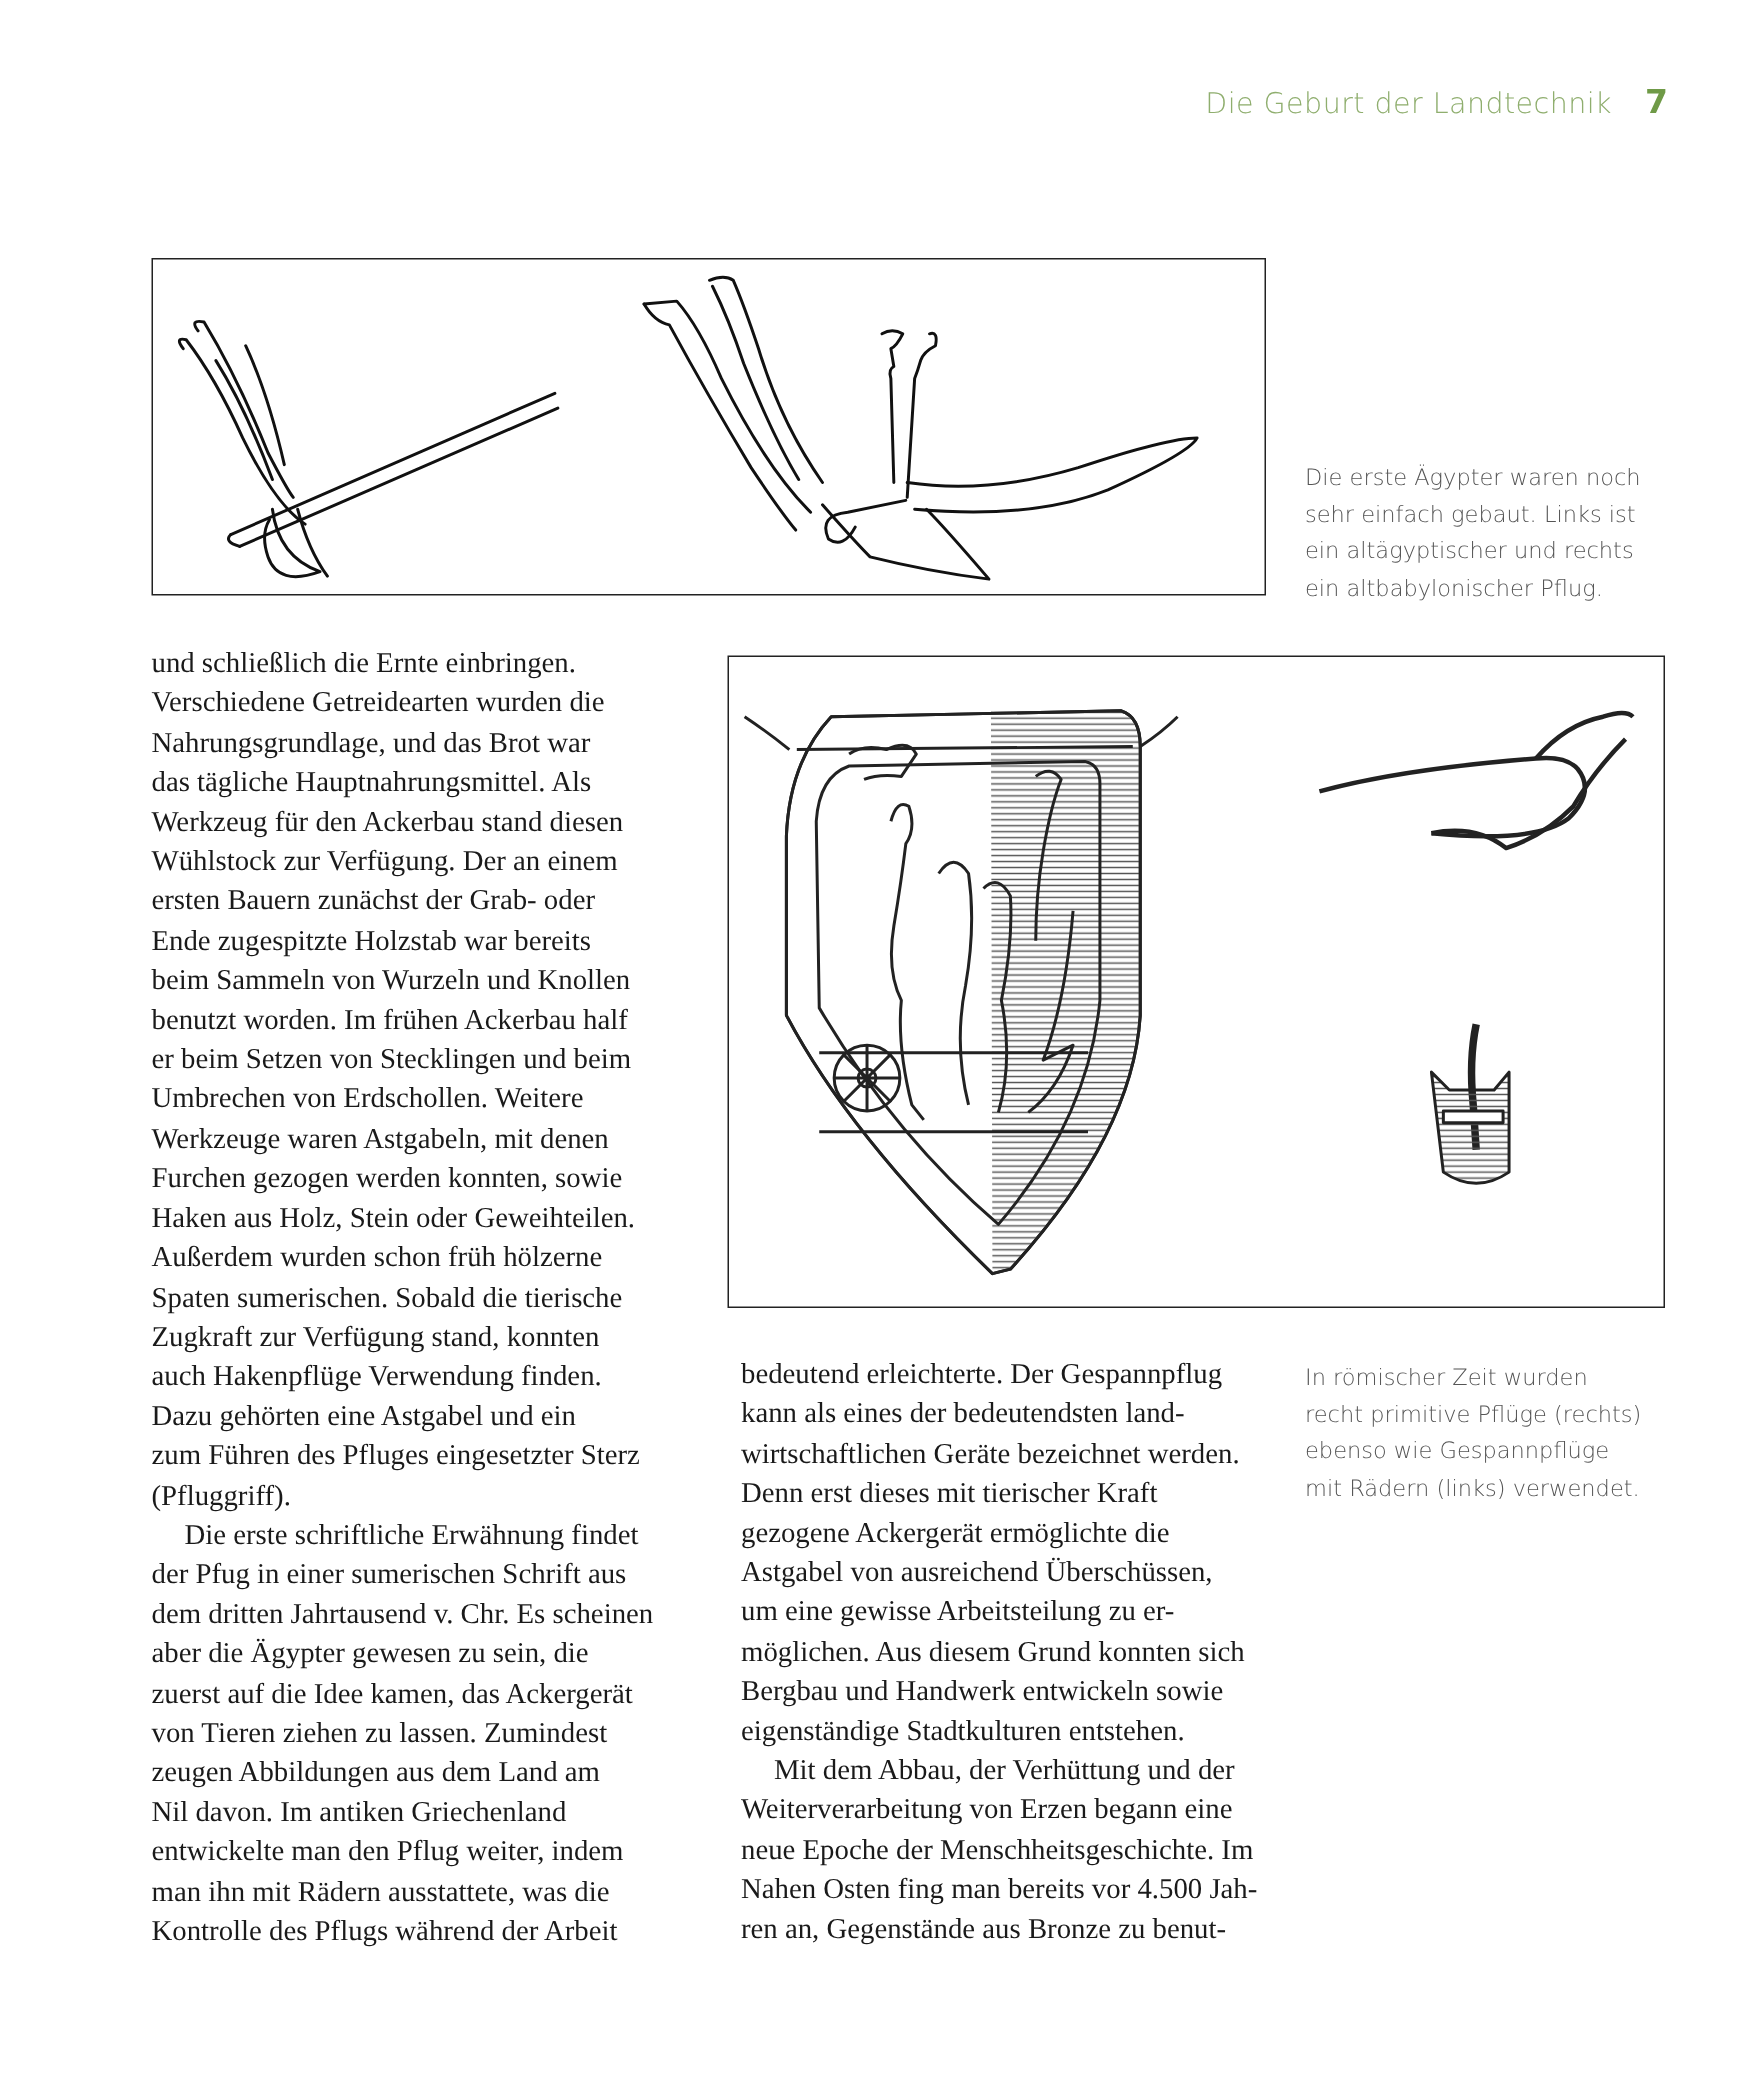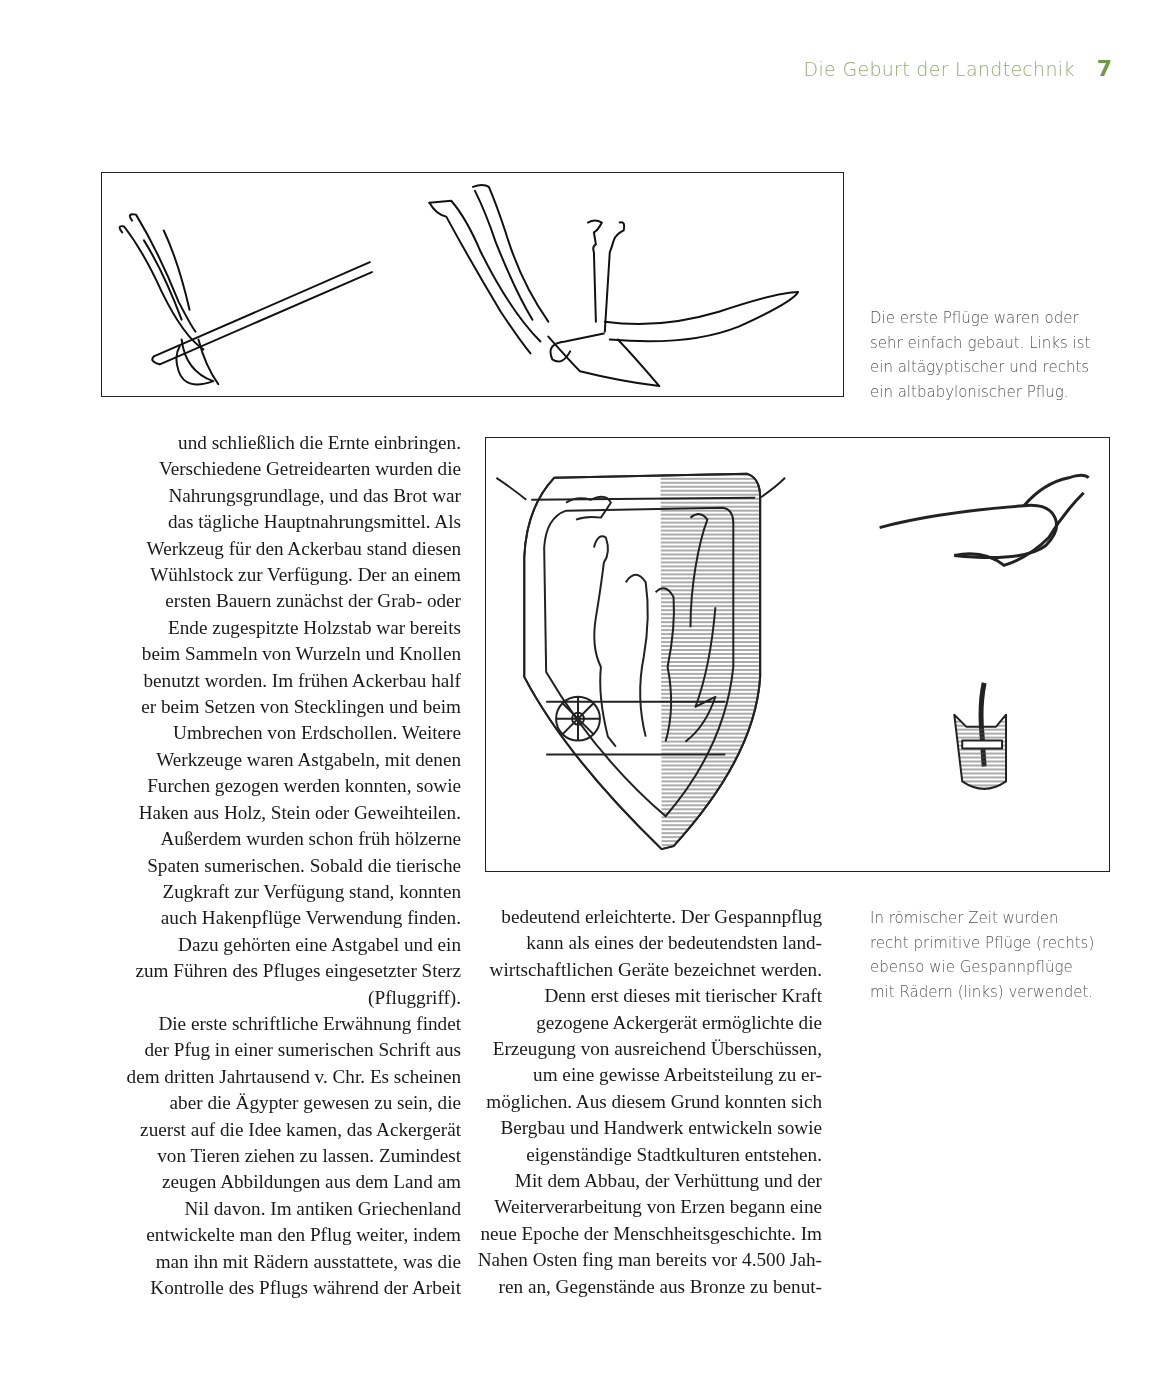--- a/index.html
+++ b/index.html
@@ -12,24 +12,24 @@
   .figure { position: absolute; border: 1px solid #222; background: #fff; box-sizing: border-box; }
   #fig1 { left: 101px; top: 172px; width: 743px; height: 225px; }
   #fig2 { left: 485px; top: 437px; width: 625px; height: 435px; }
   .figure svg { width: 100%; height: 100%; display: block; }
 
   .caption { position: absolute; font-family: "DejaVu Sans", sans-serif; font-weight: 300; font-size: 15px; line-height: 24.5px; color: #555; width: 250px; }
   #cap1 { left: 870px; top: 306px; }
   #cap2 { left: 870px; top: 906px; }
 
   .column { position: absolute; font-family: "Liberation Serif", serif; font-size: 19.2px; line-height: 26.4px; color: #1a1a1a; }
-  .column .line { display: block; white-space: nowrap; text-align: right; }
+  .column .line { display: block; white-space: nowrap; }
   .column .indent { padding-left: 22px; }
   #col1 { left: 101px; top: 430px; width: 360px; }
-  #col2 { left: 462px; top: 904px; width: 360px; }
+  #col2 { left: 494px; top: 904px; width: 360px; }
 </style>
 </head>
 <body>
 
 <header class="running-head">
   <span class="running-title">Die Geburt der Landtechnik</span>
   <span class="page-number">7</span>
 </header>
 
 <figure id="fig1" class="figure" style="margin:0">
@@ -52,21 +52,21 @@
       <path d="M488 50 Q495 46 502 50 Q498 58 494 60 L496 72 Q492 74 494 80 L496 150"></path>
       <path d="M520 50 Q526 48 524 58 Q516 62 514 68 Q512 75 510 80 L505 160"></path>
       <path d="M504 162 L465 170 Q445 172 452 188 Q462 195 470 180"></path>
       <path d="M505 150 Q560 158 620 140 Q680 120 700 120 Q695 130 640 155 Q590 175 510 168"></path>
       <path d="M448 165 Q470 190 480 200 Q520 210 560 215 Q530 180 518 168"></path>
     </g>
   </svg>
 </figure>
 
 <div id="cap1" class="caption">
-  <span class="line" style="display:block">Die erste Pflüge waren oder</span>
+  <span class="line" style="display:block">Die erste Ägypter waren noch</span>
   <span class="line" style="display:block">sehr einfach gebaut. Links ist</span>
   <span class="line" style="display:block">ein altägyptischer und rechts</span>
   <span class="line" style="display:block">ein altbabylonischer Pflug.</span>
 </div>
 
 <figure id="fig2" class="figure" style="margin:0">
   <svg viewBox="0 0 625 435" fill="none" stroke="#222" stroke-width="2" stroke-linejoin="round">
     <defs>
       <pattern id="hatch" width="4" height="4" patternUnits="userSpaceOnUse">
         <line x1="0" y1="1" x2="4" y2="1" stroke="#555" stroke-width="1"></line>
@@ -145,21 +145,21 @@
     <span class="line">entwickelte man den Pflug weiter, indem</span>
     <span class="line">man ihn mit Rädern ausstattete, was die</span>
     <span class="line">Kontrolle des Pflugs während der Arbeit</span>
   </div>
 <div id="col2" class="column">
     <span class="line">bedeutend erleichterte. Der Gespannpflug</span>
     <span class="line">kann als eines der bedeutendsten land-</span>
     <span class="line">wirtschaftlichen Geräte bezeichnet werden.</span>
     <span class="line">Denn erst dieses mit tierischer Kraft</span>
     <span class="line">gezogene Ackergerät ermöglichte die</span>
-    <span class="line">Erzeugung von ausreichend Überschüssen,</span>
+    <span class="line">Astgabel von ausreichend Überschüssen,</span>
     <span class="line">um eine gewisse Arbeitsteilung zu er-</span>
     <span class="line">möglichen. Aus diesem Grund konnten sich</span>
     <span class="line">Bergbau und Handwerk entwickeln sowie</span>
     <span class="line">eigenständige Stadtkulturen entstehen.</span>
     <span class="line indent">Mit dem Abbau, der Verhüttung und der</span>
     <span class="line">Weiterverarbeitung von Erzen begann eine</span>
     <span class="line">neue Epoche der Menschheitsgeschichte. Im</span>
     <span class="line">Nahen Osten fing man bereits vor 4.500 Jah-</span>
     <span class="line">ren an, Gegenstände aus Bronze zu benut-</span>
   </div>

